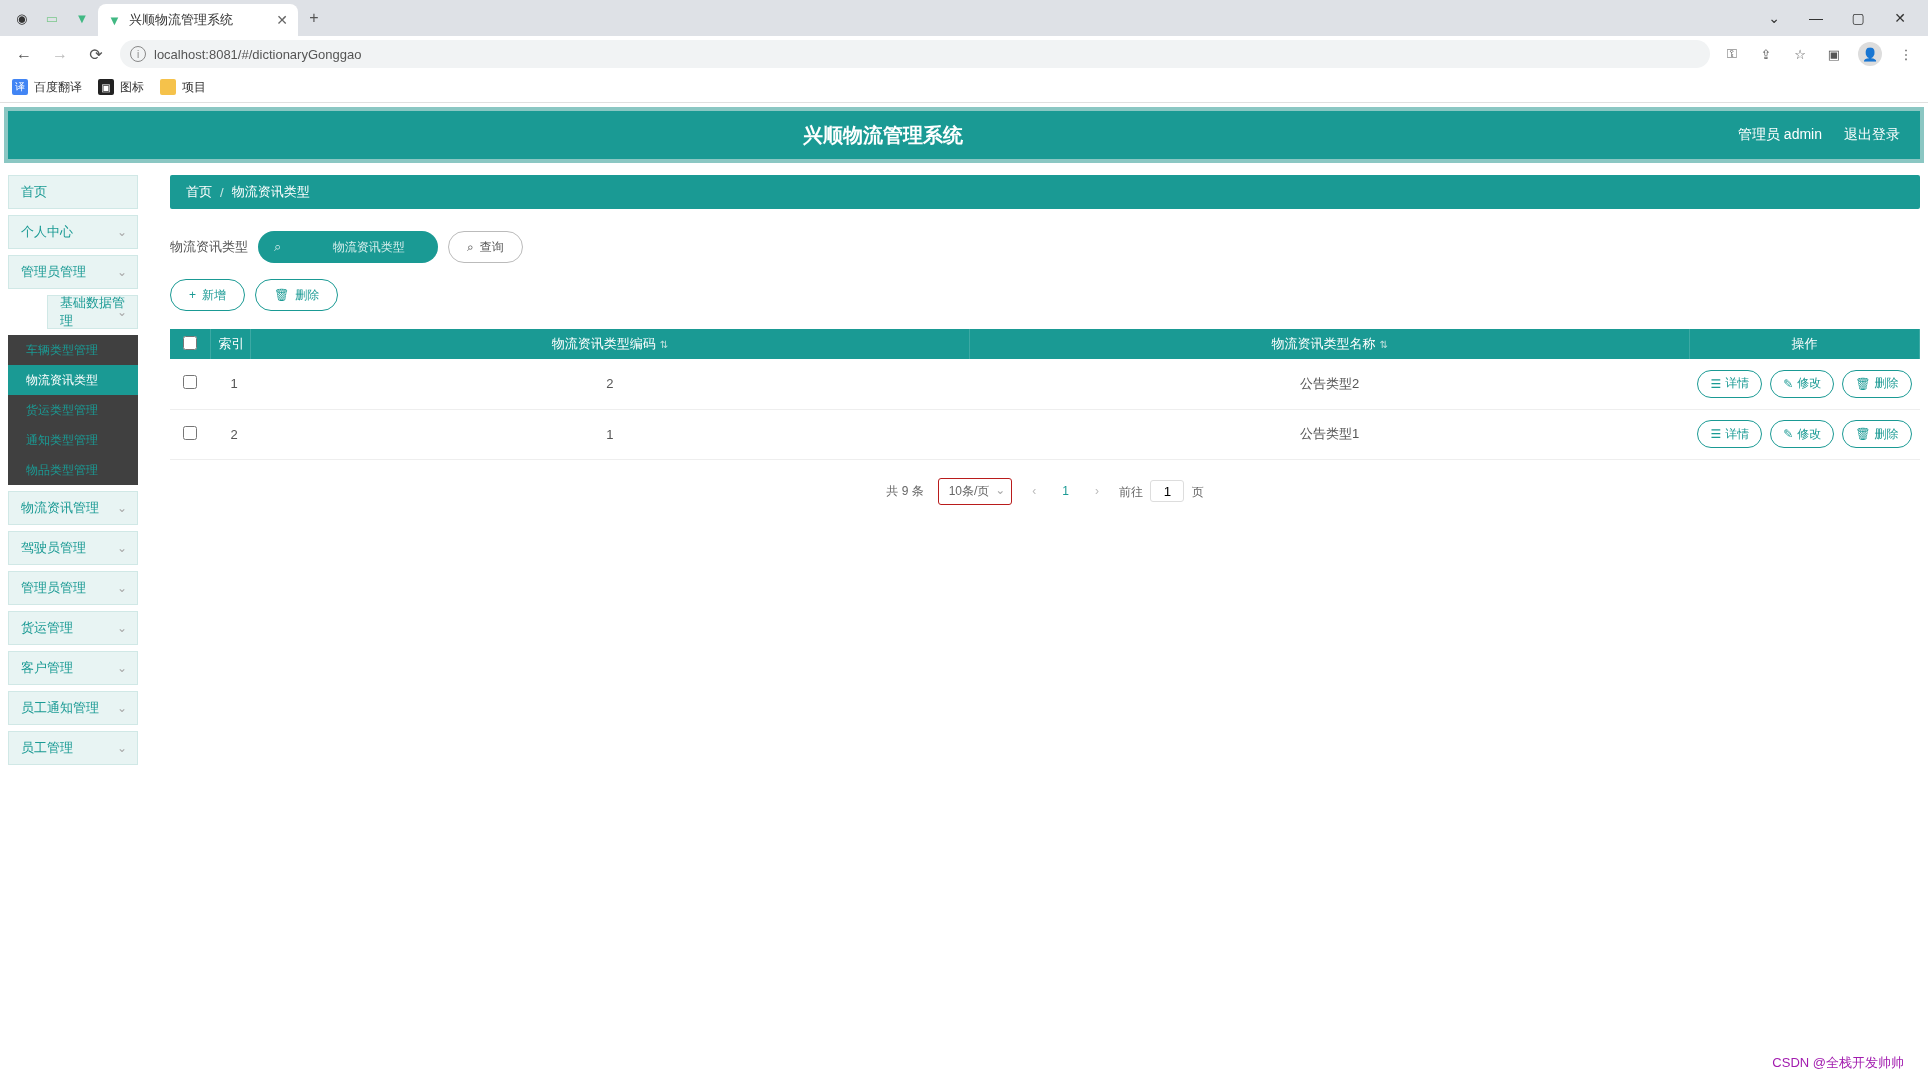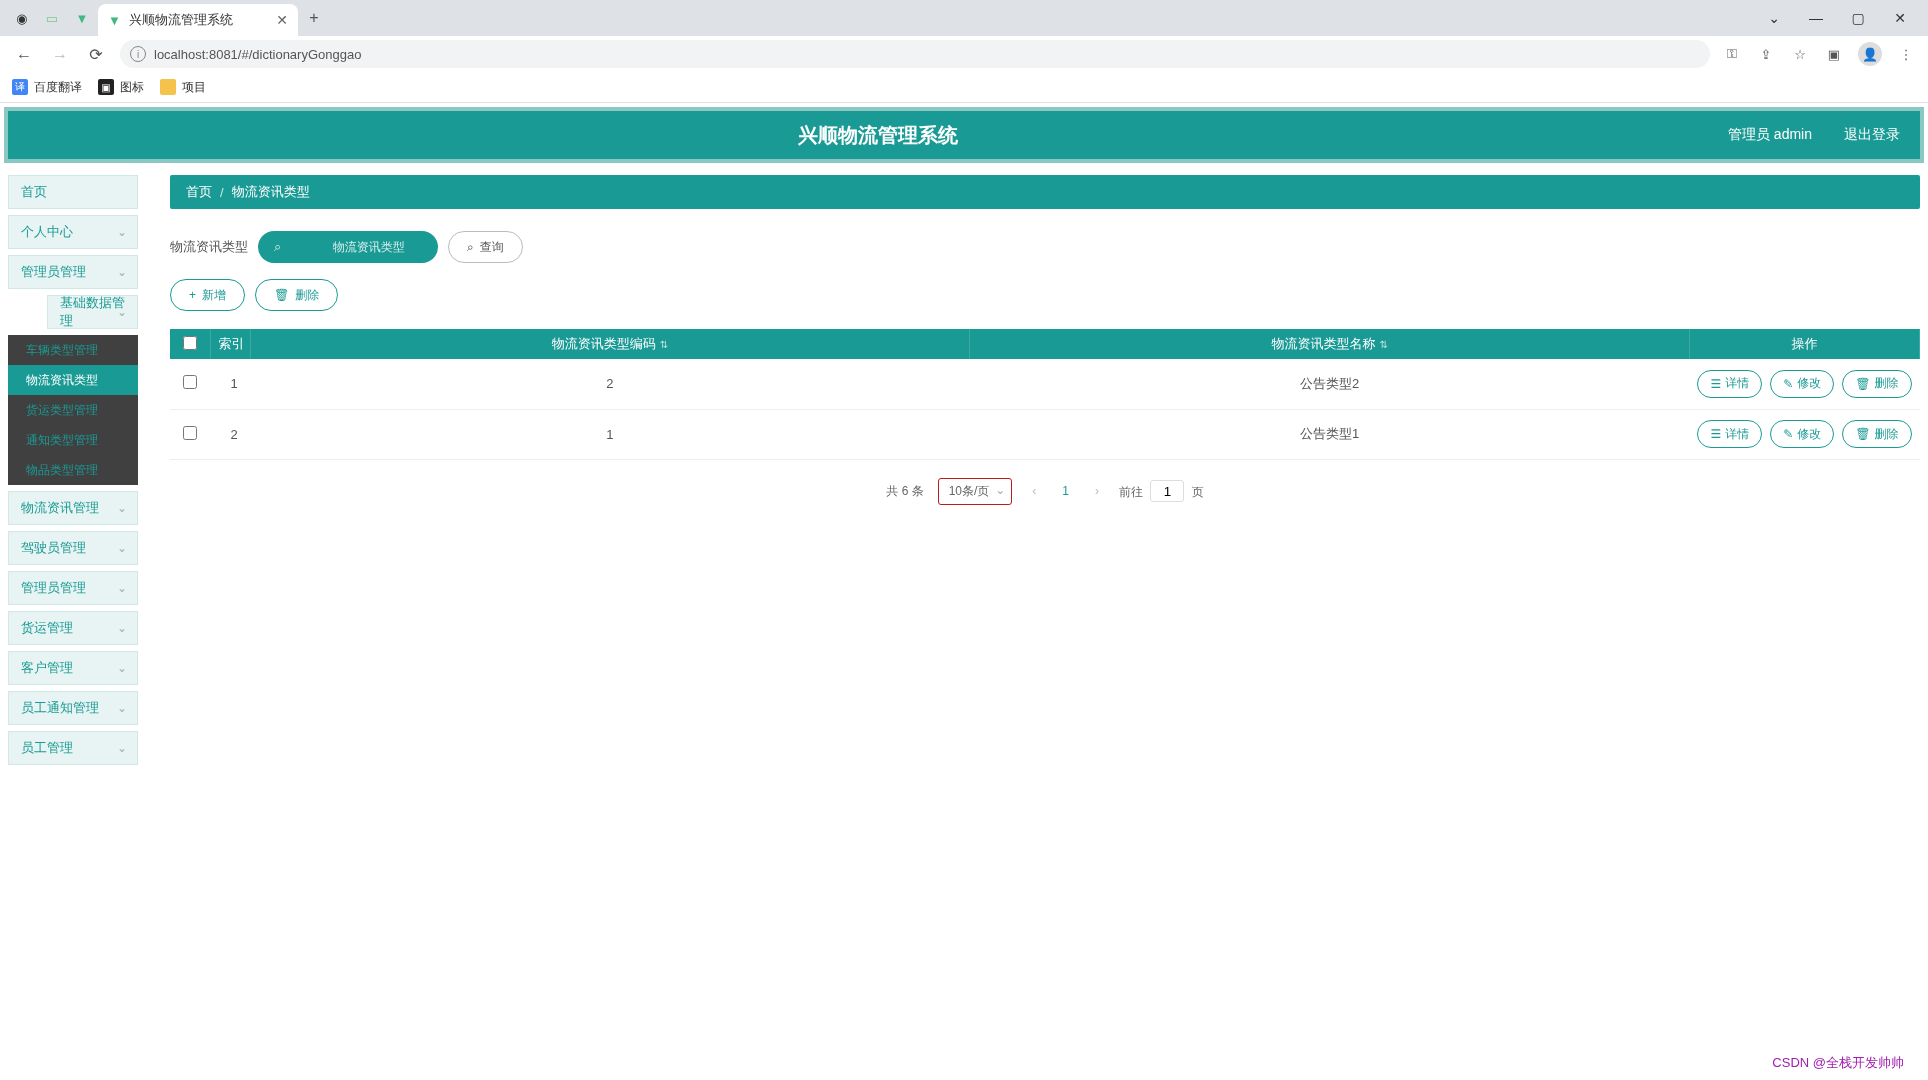--- a/index.html
+++ b/index.html
@@ -26,21 +26,21 @@
     .avatar-circle { width: 24px; height: 24px; border-radius: 50%; background: #ddd; display: flex; align-items: center; justify-content: center; }
     
     .bookmarks { display: flex; align-items: center; height: 30px; padding: 0 12px; gap: 16px; }
     .bm-item { display: flex; align-items: center; gap: 6px; font-size: 12px; color: #333; }
     .bm-icon { width: 16px; height: 16px; border-radius: 2px; display: flex; align-items: center; justify-content: center; font-size: 10px; color: #fff; }
     
     
     .app { position: relative; }
     .app-header { height: 56px; background: #1a9a94; border: 4px solid #8bc7c3; margin: 4px; display: flex; align-items: center; padding: 0 20px; }
     .app-title { flex: 1; text-align: center; color: #fff; font-size: 20px; font-weight: bold; }
-    .header-right { display: flex; gap: 32px; color: #fff; font-size: 14px; }
+    .header-right { display: flex; gap: 22px; color: #fff; font-size: 14px; }
     
     .app-body { display: flex; padding: 8px; gap: 32px; align-items: flex-start; }
     
     
     .sidebar { width: 130px; display: flex; flex-direction: column; gap: 6px; }
     .side-item { height: 34px; background: #e8f4f3; border: 1px solid #d0e8e6; display: flex; align-items: center; padding: 0 12px; color: #1a9a94; font-size: 13px; position: relative; cursor: pointer; }
     .side-item.has-sub::after { content: "⌄"; position: absolute; right: 10px; color: #aaa; font-size: 12px; }
     .side-item.expanded { background: #e8f4f3; margin-left: 39px; }
     .sub-list { background: #404040; display: flex; flex-direction: column; }
     .sub-item { height: 30px; display: flex; align-items: center; padding: 0 18px; color: #1a9a94; font-size: 12px; cursor: pointer; }
@@ -272,21 +272,21 @@
                     <span>🗑</span>
                     <span>删除</span>
                   </button>
             </div>
               </td>
           </tr>
         </tbody>
       </table>
 
       <div class="pagination">
-        <span>共 6 条</span>
+        <span>共 9 条</span>
         <span class="pg-select">10条/页</span>
         <span class="pg-arrow">‹</span>
         <span class="pg-num">1</span>
         <span class="pg-arrow">›</span>
         <span class="pg-jump">
           <span>前往</span>
           <input type="text" value="1" style="">
           <span>页</span>
         </span>
       </div>

